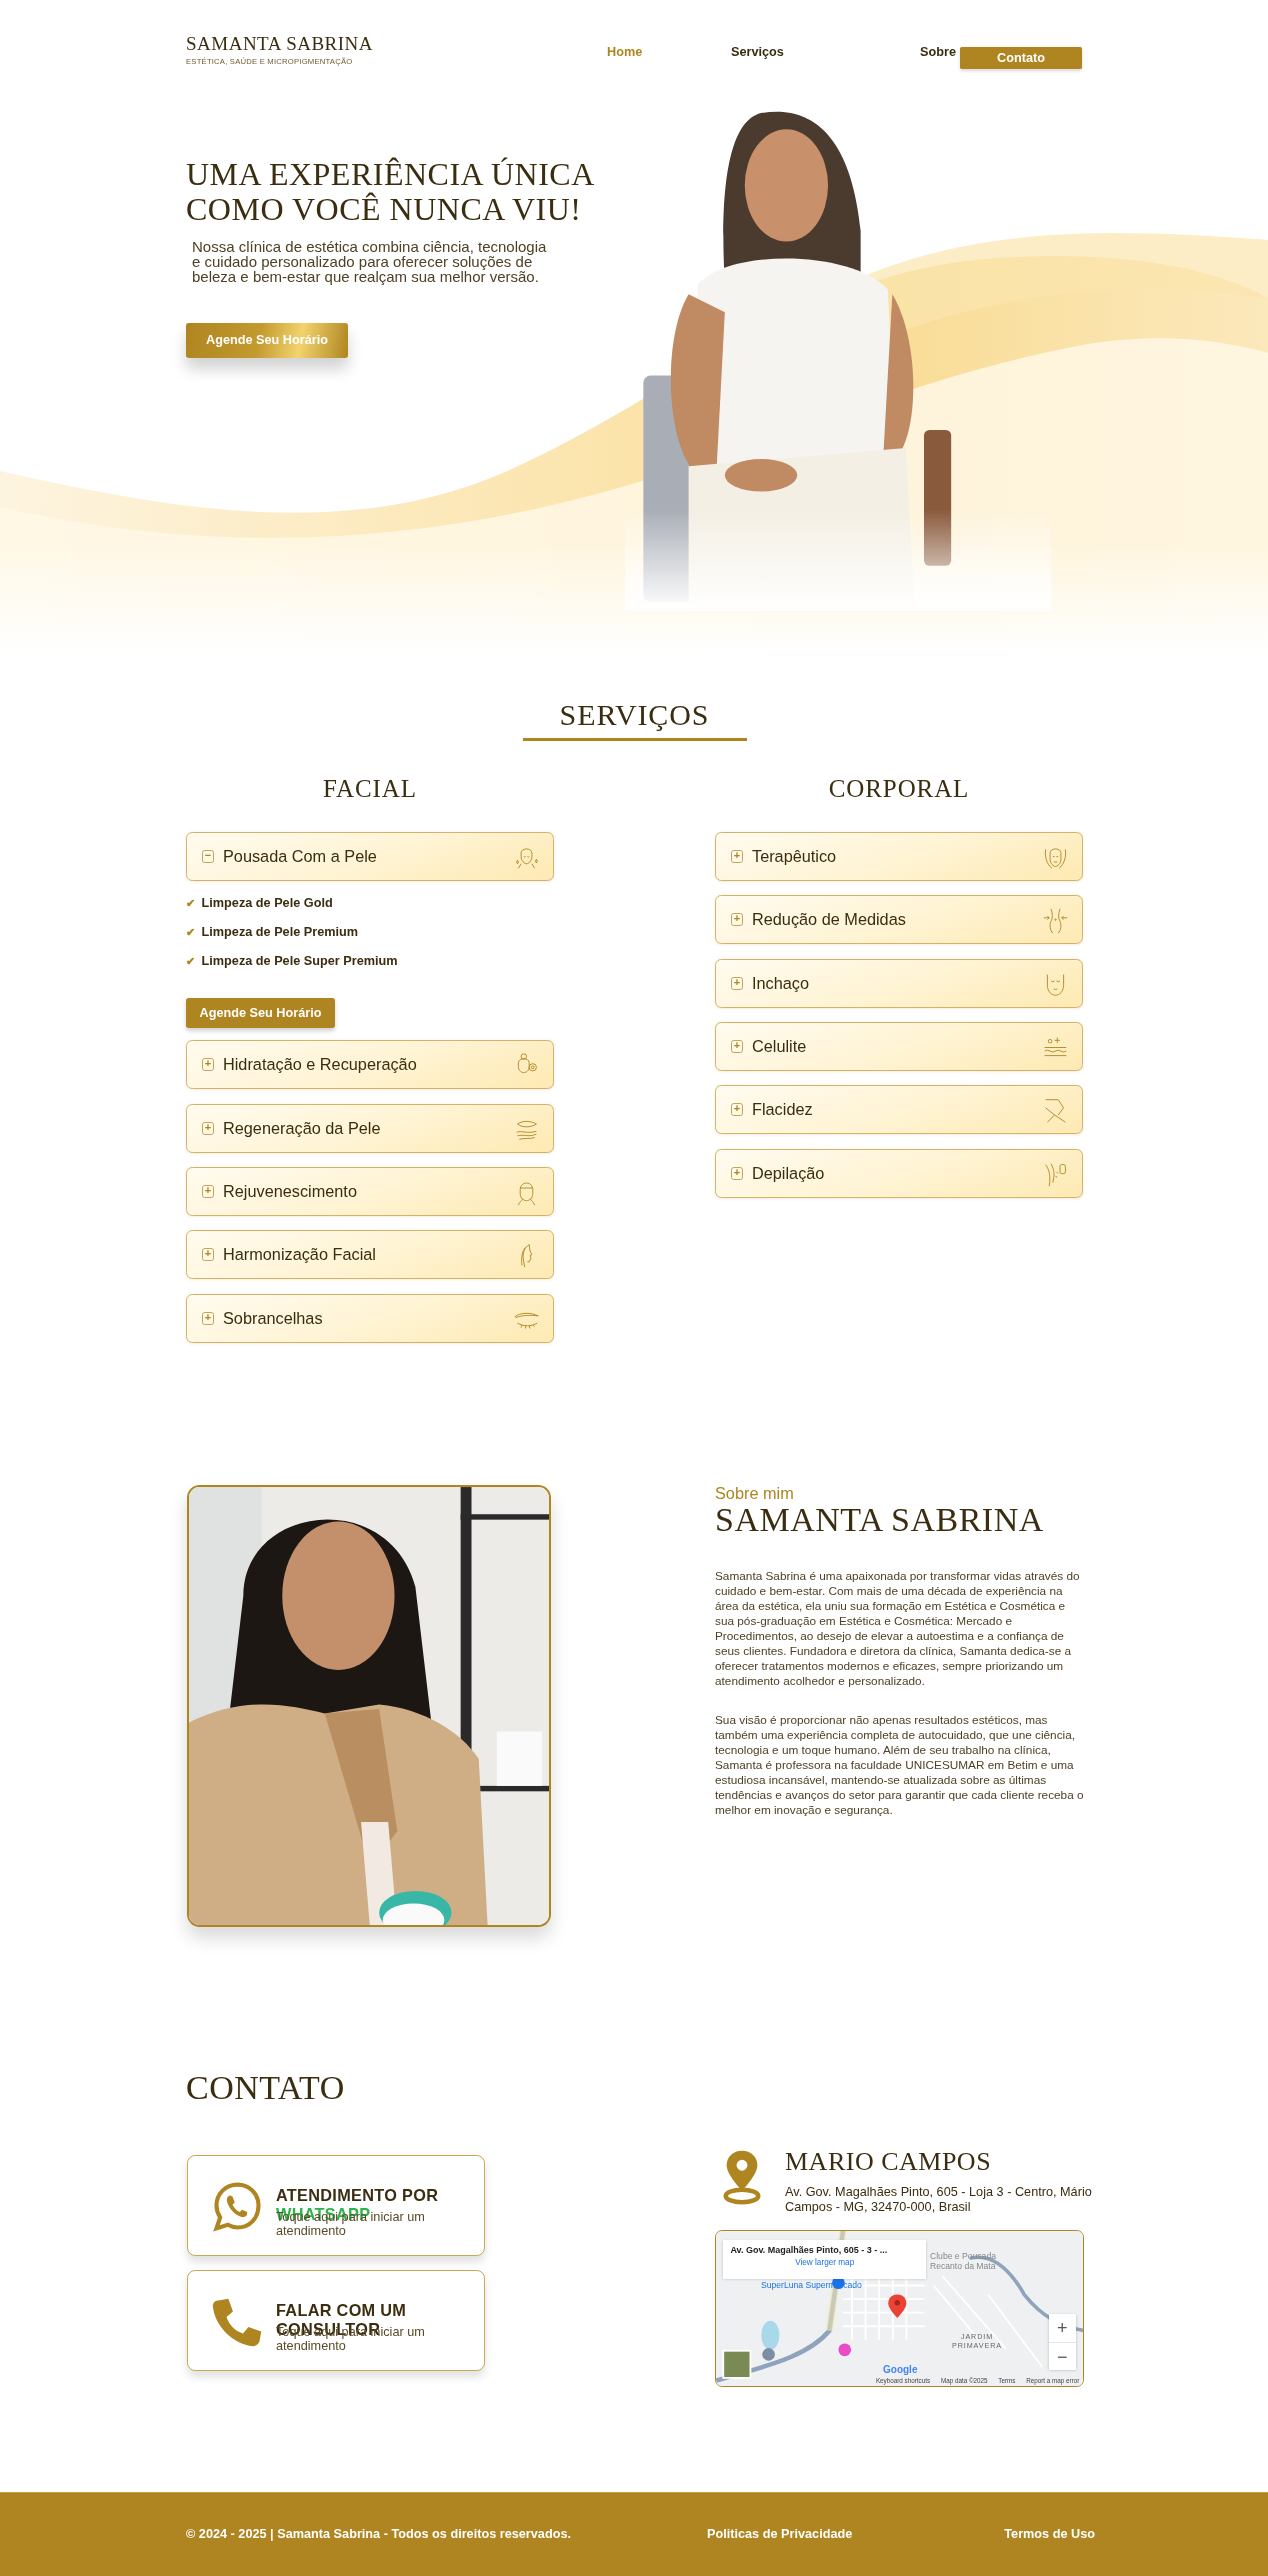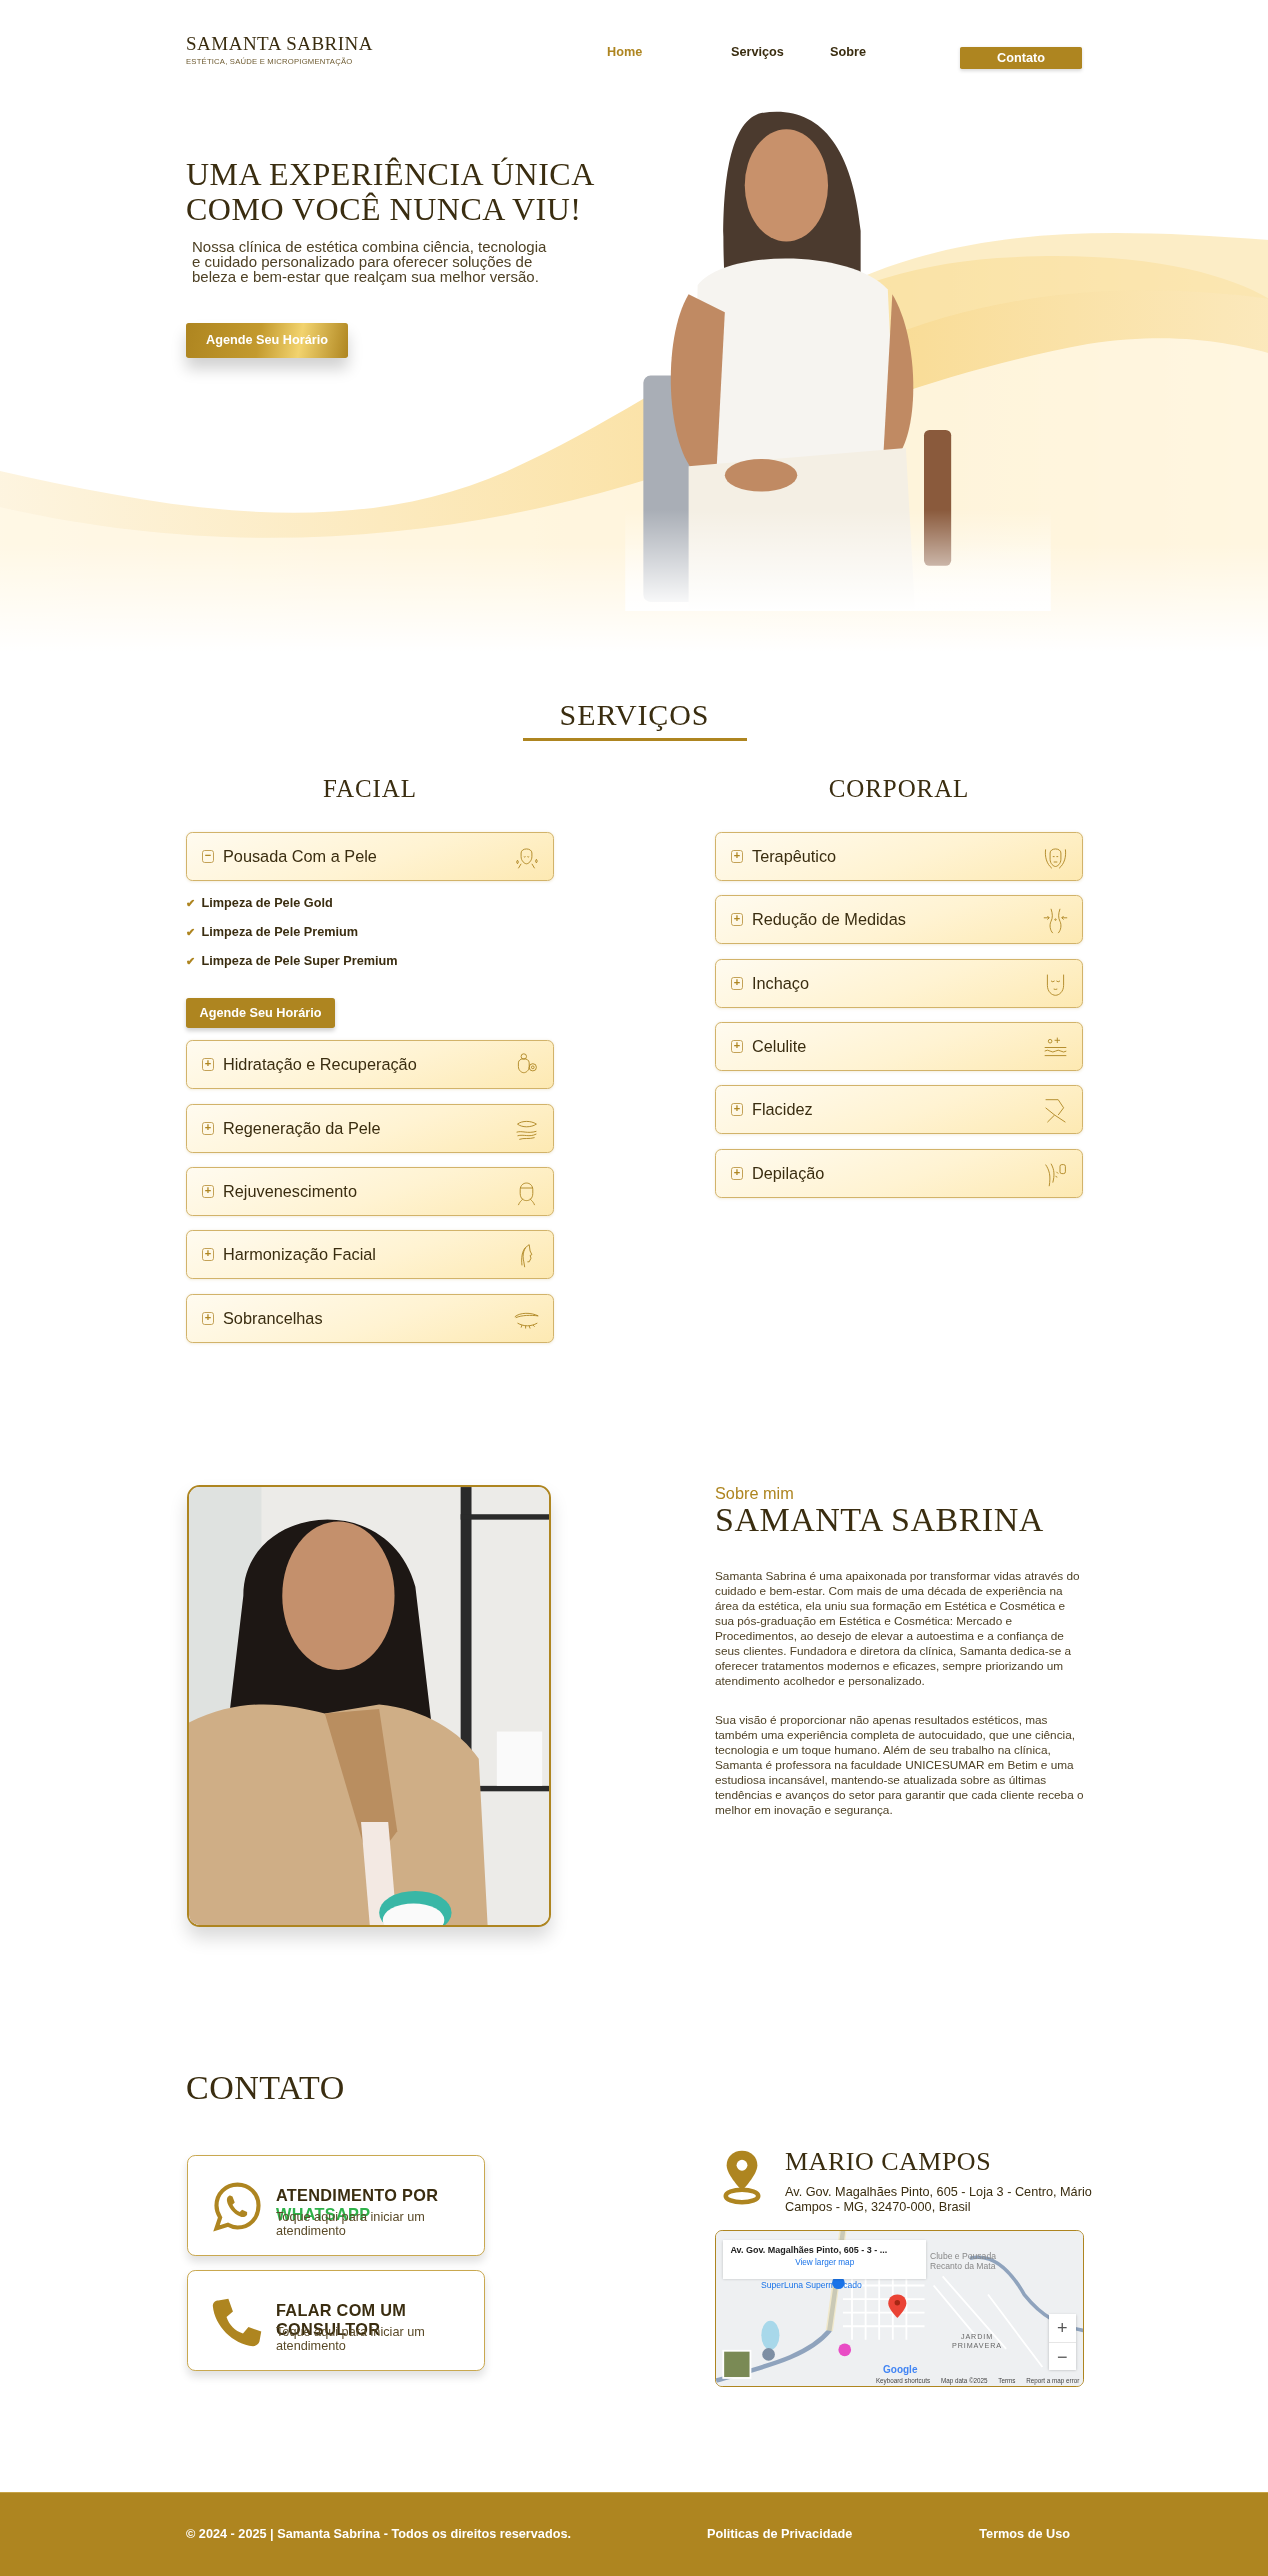--- a/index.html
+++ b/index.html
@@ -116,21 +116,21 @@
   </svg>
 </div>
 
 <div class="header">
   <div class="brand">
     <div class="brand-name">SAMANTA SABRINA</div>
     <div class="brand-sub">ESTÉTICA, SAÚDE E MICROPIGMENTAÇÃO</div>
   </div>
   <div class="nav active" style="left:607px;">Home</div>
   <div class="nav" style="left:731px;">Serviços</div>
-  <div class="nav" style="left:830px;">Sobre</div>
+  <div class="nav" style="left:920px;">Sobre</div>
   <div class="nav-contact">Contato</div>
 </div>
 
 <div class="svc-title">SERVIÇOS</div>
 <div class="svc-underline"></div>
 
 <div class="col-title" style="left:186px;">FACIAL</div>
 <div class="col-title" style="left:715px;">CORPORAL</div>
 
 <div class="card" style="left:186px; top:832px;">
@@ -334,15 +334,15 @@
     <span>Keyboard shortcuts</span>
     <span>Map data ©2025</span>
     <span>Terms</span>
     <span>Report a map error</span>
   </div>
 </div>
 
 <div class="footer">
   <div class="footer-item" style="left:186px;">© 2024 - 2025 | Samanta Sabrina - Todos os direitos reservados.</div>
   <div class="footer-item" style="left:707px;">Politicas de Privacidade</div>
-  <div class="footer-item" style="right:199px;text-align:center;">Termos de Uso</div>
+  <div class="footer-item" style="right:174px;text-align:center;">Termos de Uso</div>
 </div>
 
 
 </body></html>

